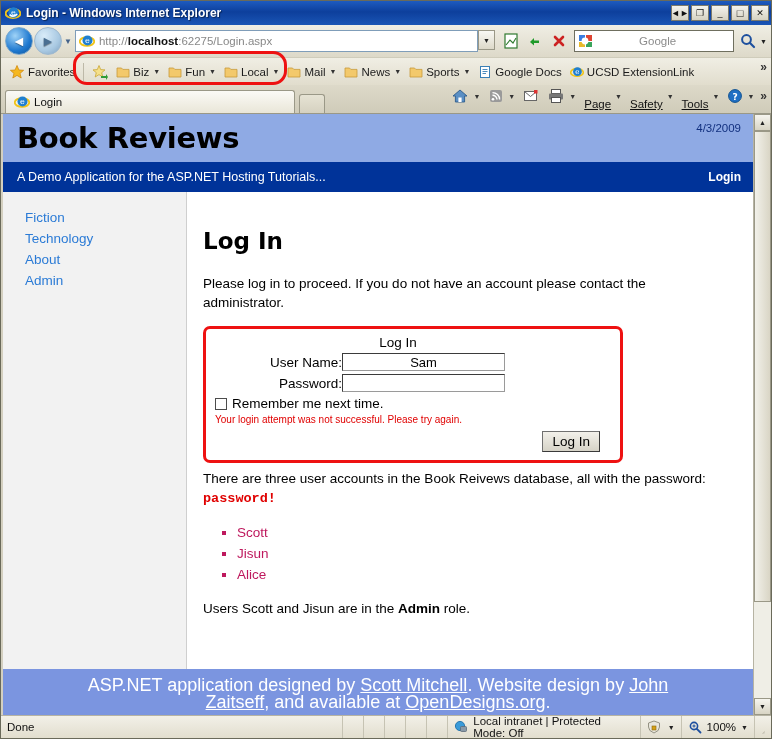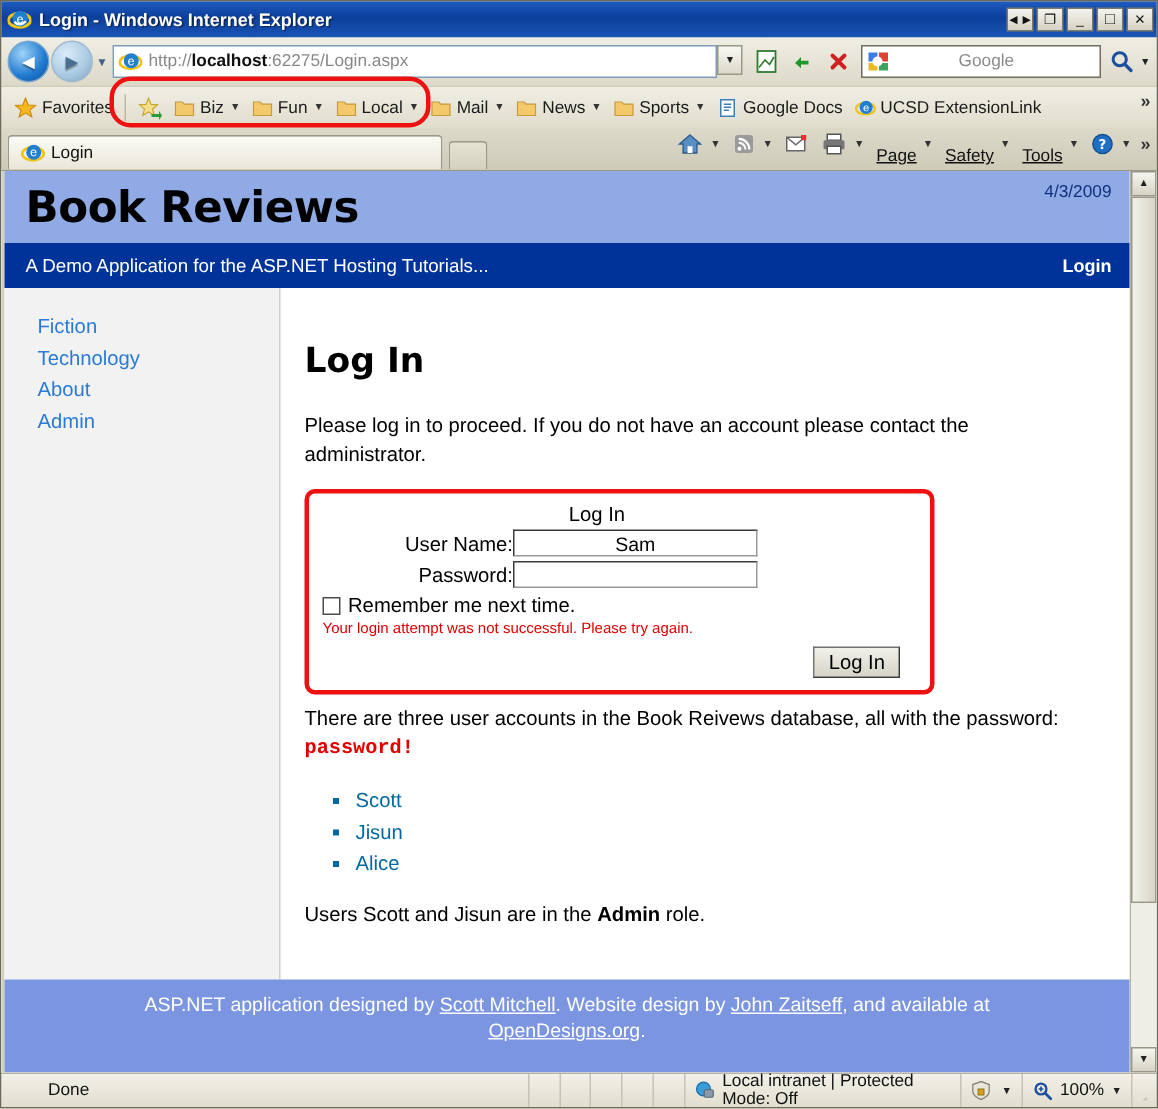--- a/index.html
+++ b/index.html
@@ -251,27 +251,27 @@
   .lg-btnrow { display: flex; justify-content: flex-end; padding-right: 6px; }
   .lg-btn {
     background: linear-gradient(to bottom,#f2f0ea,#d6d3c7);
     border: 1px solid #707070;
     border-right-color:#3a3a3a; border-bottom-color:#3a3a3a;
     font-size: 13.5px; padding: 2px 9px; color: #000;
     font-family: "Liberation Sans", sans-serif;
   }
 
   .content ul { margin: 4px 0 14px 18px; padding-left: 16px; }
-  .content li { font-size: 13.5px; color: #0369a1; line-height: 21px; list-style: square; }
+  .content li { font-size: 13.5px; color: #be185d; line-height: 21px; list-style: square; }
   .pw { color: #e00000; font-weight: bold; font-family: "Liberation Mono", monospace; font-size: 13.5px; }
 
   .site-footer {
     background: #7b95e0; color: #fff;
-    font-size: 13px; text-align: center;
-    padding: 8px 60px 20px 60px; line-height: 17px;
+    font-size: 18px; text-align: center;
+    padding: 8px 60px 4px 60px; line-height: 17px;
     flex: 0 0 auto;
   }
   .site-footer a { color: #fff; text-decoration: underline; }
 
   
   .vscroll {
     width: 17px; flex: 0 0 auto;
     background: #f0efe8;
     border-left: 1px solid #b6b3a3;
     display: flex; flex-direction: column;
@@ -289,21 +289,21 @@
     background: linear-gradient(to right,#f2f1ea,#d9d5c5);
     border: 1px solid #9a9887; box-sizing: border-box;
   }
 
   
   .statusbar {
     height: 22px; flex: 0 0 auto;
     background: linear-gradient(to bottom,#f2f0e8,#e2dece);
     border-top: 1px solid #b6b3a3;
     display: flex; 
-    font-size: 11.5px; color: #111; padding-left: 25px;
+    font-size: 11.5px; color: #111;
   }
   .st-cell {
     height: 100%; display: flex; align-items: center;
     border-right: 1px solid #c6c3b3; padding: 0 6px;
     box-sizing: border-box;
   }
   .st-done { width: 380px; }
   .st-blank { width: 22px; }
   .st-zone { flex: 1 1 auto; }
   .st-zone .zicon { width: 14px; height: 14px; margin-right: 5px; }

